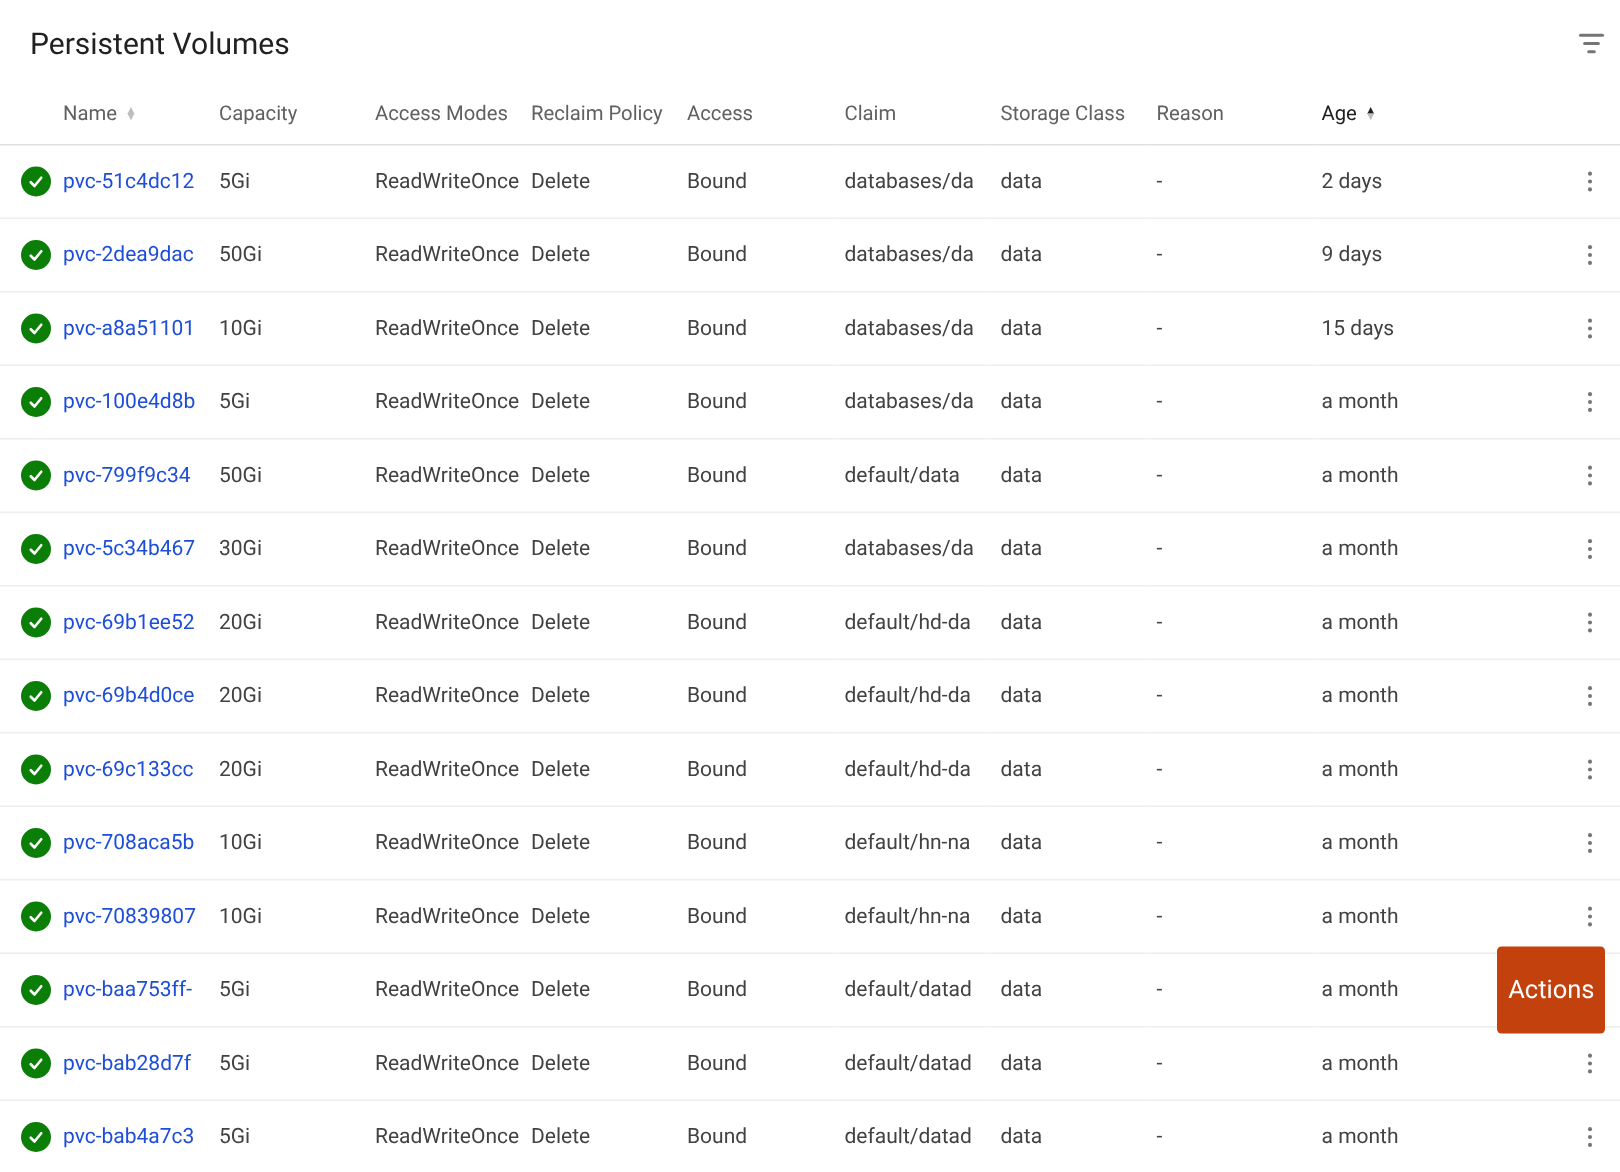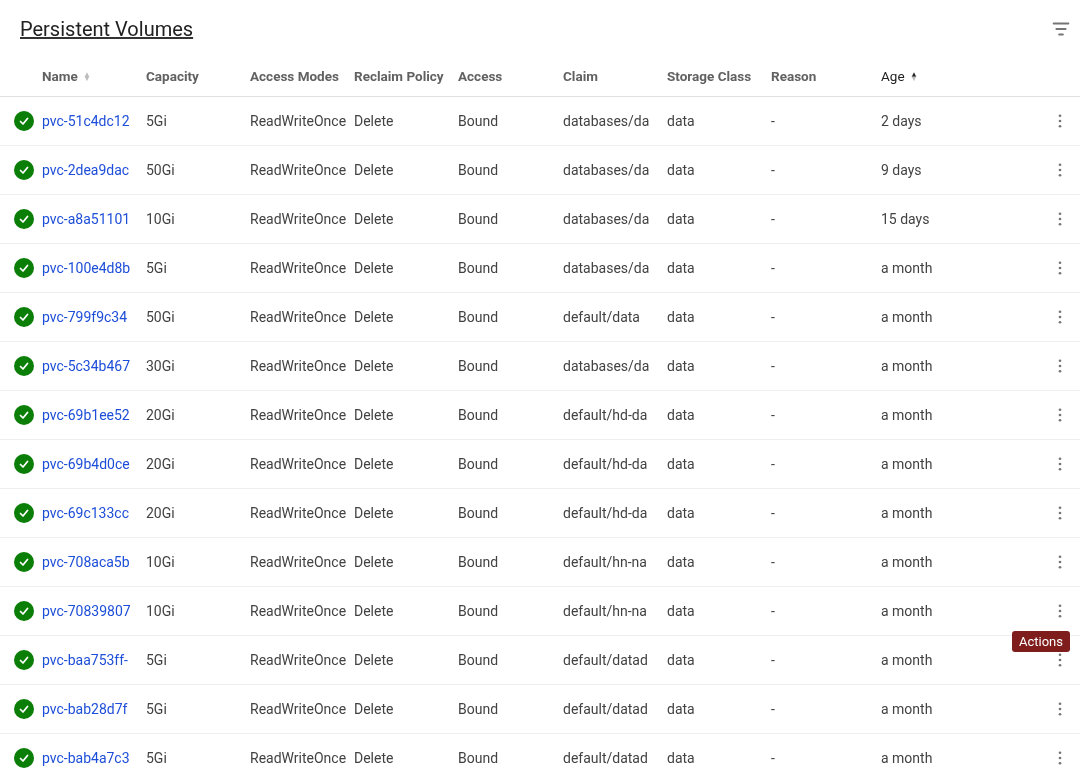--- a/index.html
+++ b/index.html
@@ -13,21 +13,20 @@
     .card {
       border-radius: 4px;
       background: #fff;
       width: 1080px;
     }
     .card-header {
       display: flex;
       align-items: center;
       justify-content: space-between;
       padding: 14px 4px 12px 20px;
-      text-decoration: underline;
     }
     .card-title {
       font-size: 20px;
       font-weight: 400;
       color: #212121;
     }
     .filter-btn {
       background: none;
       border: none;
       cursor: pointer;
@@ -37,21 +36,21 @@
       align-items: center;
       justify-content: center;
     }
     .table {
       width: 100%;
       border-collapse: collapse;
       table-layout: fixed;
     }
     .table thead th {
       text-align: left;
-      font-weight: 700;
+      font-weight: 400;
       font-size: 13.5px;
       color: #616161;
       padding: 12px 6px;
       vertical-align: middle;
       border-bottom: 1px solid #e0e0e0;
     }
     .table thead th.sortable { cursor: pointer; }
     .table thead th.sorted { font-weight: 400; color: #212121; }
     .sort-icon {
       display: inline-flex;
@@ -103,24 +102,24 @@
     }
     .status-icon svg { width: 12px; height: 12px; }
     .action-btn {
       background: none; border: none; cursor: pointer;
       color: #757575; padding: 4px;
       display: inline-flex; align-items:center; justify-content:center;
     }
     .tooltip {
       position: absolute;
       right: 10px;
-      background: #7f1d1d;
+      background: #c2410c;
       color: #fff;
-      font-size: 13px;
-      padding: 3px 7px;
+      font-size: 17px;
+      padding: 19px 7px;
       border-radius: 3px;
     }
   </style>
 </head>
 <body>
 
 <div class="card">
   <div class="card-header">
     <div class="card-title">Persistent Volumes</div>
     <button class="filter-btn">

